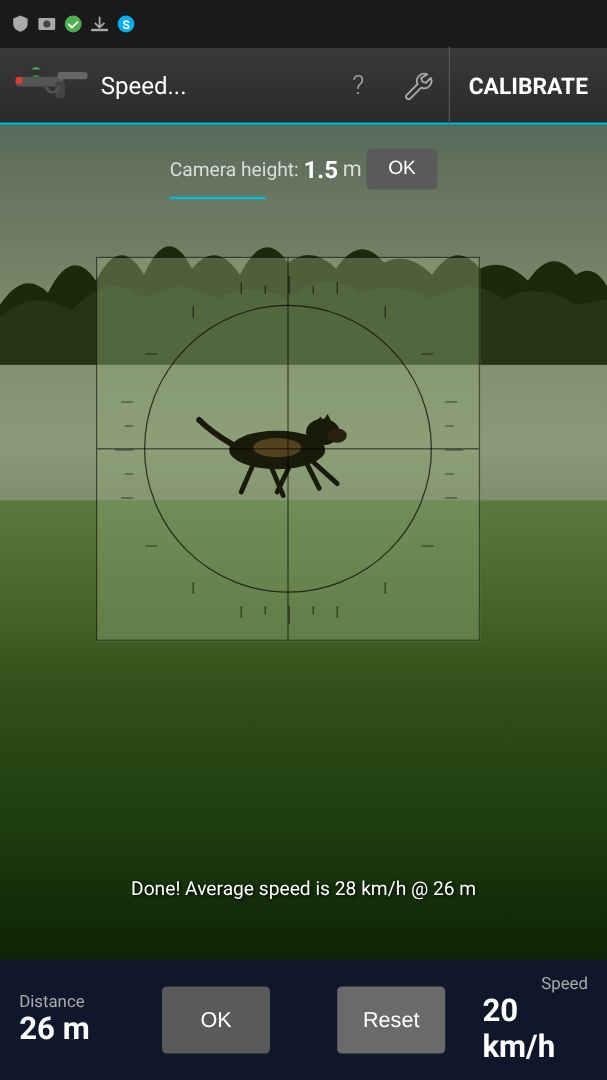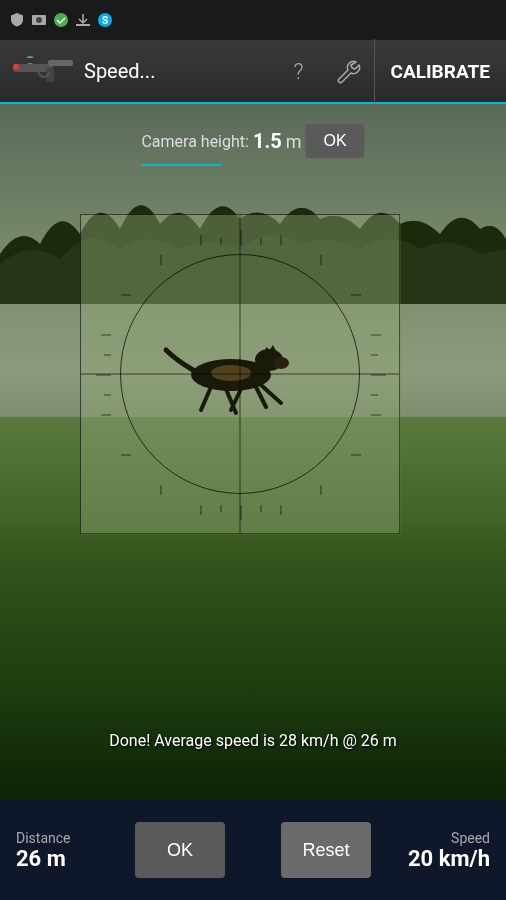--- a/index.html
+++ b/index.html
@@ -251,21 +251,21 @@
       flex-direction: column;
     }
 
     .bottom-label {
       color: #aaa;
       font-size: 14px;
     }
 
     .bottom-value {
       color: #fff;
-      font-size: 22px;
+      font-size: 26px;
       font-weight: bold;
     }
 
     .bottom-buttons {
       flex: 1;
       display: flex;
       justify-content: center;
       gap: 8px;
     }
 

